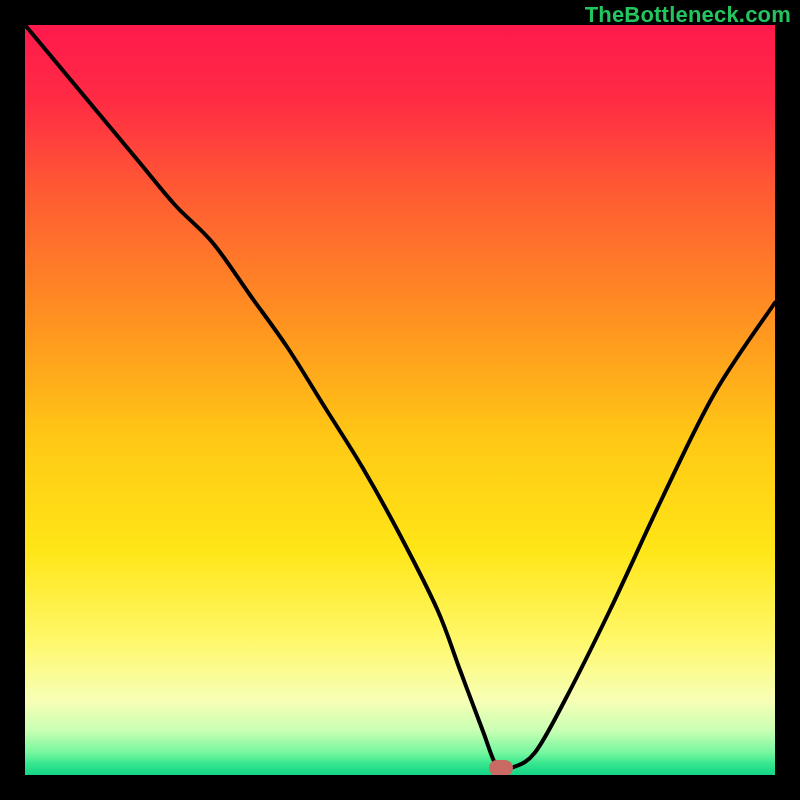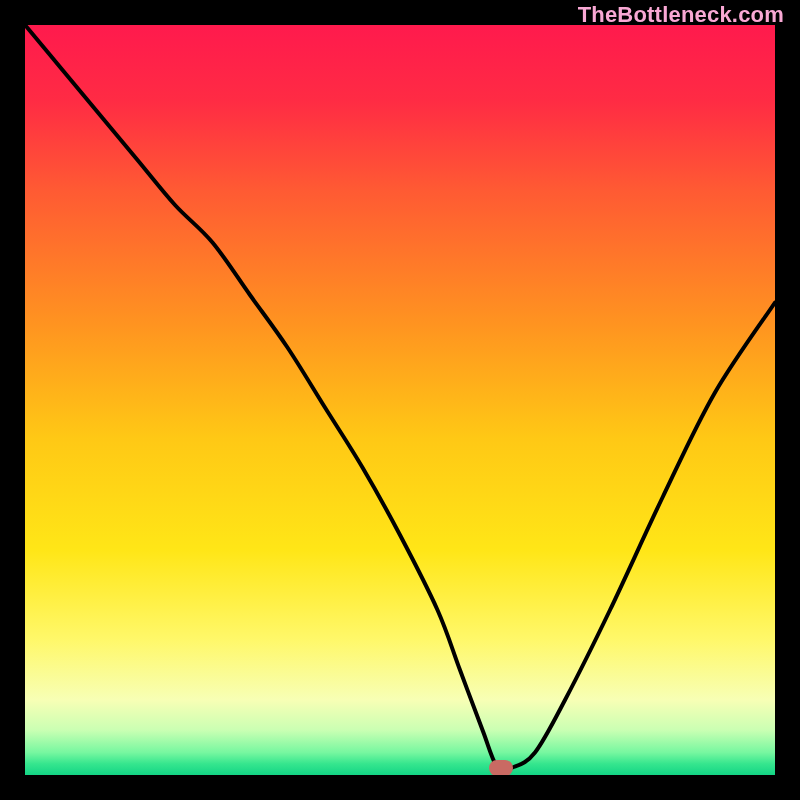--- a/index.html
+++ b/index.html
@@ -43,25 +43,25 @@
   .marker {
     position: absolute;
     width: 24px;
     height: 16px;
     border-radius: 8px;
     transform: translate(-50%, -50%);
   }
   .watermark {
     position: absolute;
     top: 2px;
-    right: 16px;
+    right: 9px;
     font-family: Arial, Helvetica, sans-serif;
     font-size: 22px;
     font-weight: 600;
-    color: #f9a8d4;
+    color: #22c55e;
     letter-spacing: 0.2px;
   }
 </style>
 </head>
 <body>
 
 <div class="frame">
   <div class="plot">
 
     <svg class="gradient" viewBox="0 0 750 750" preserveAspectRatio="none">

